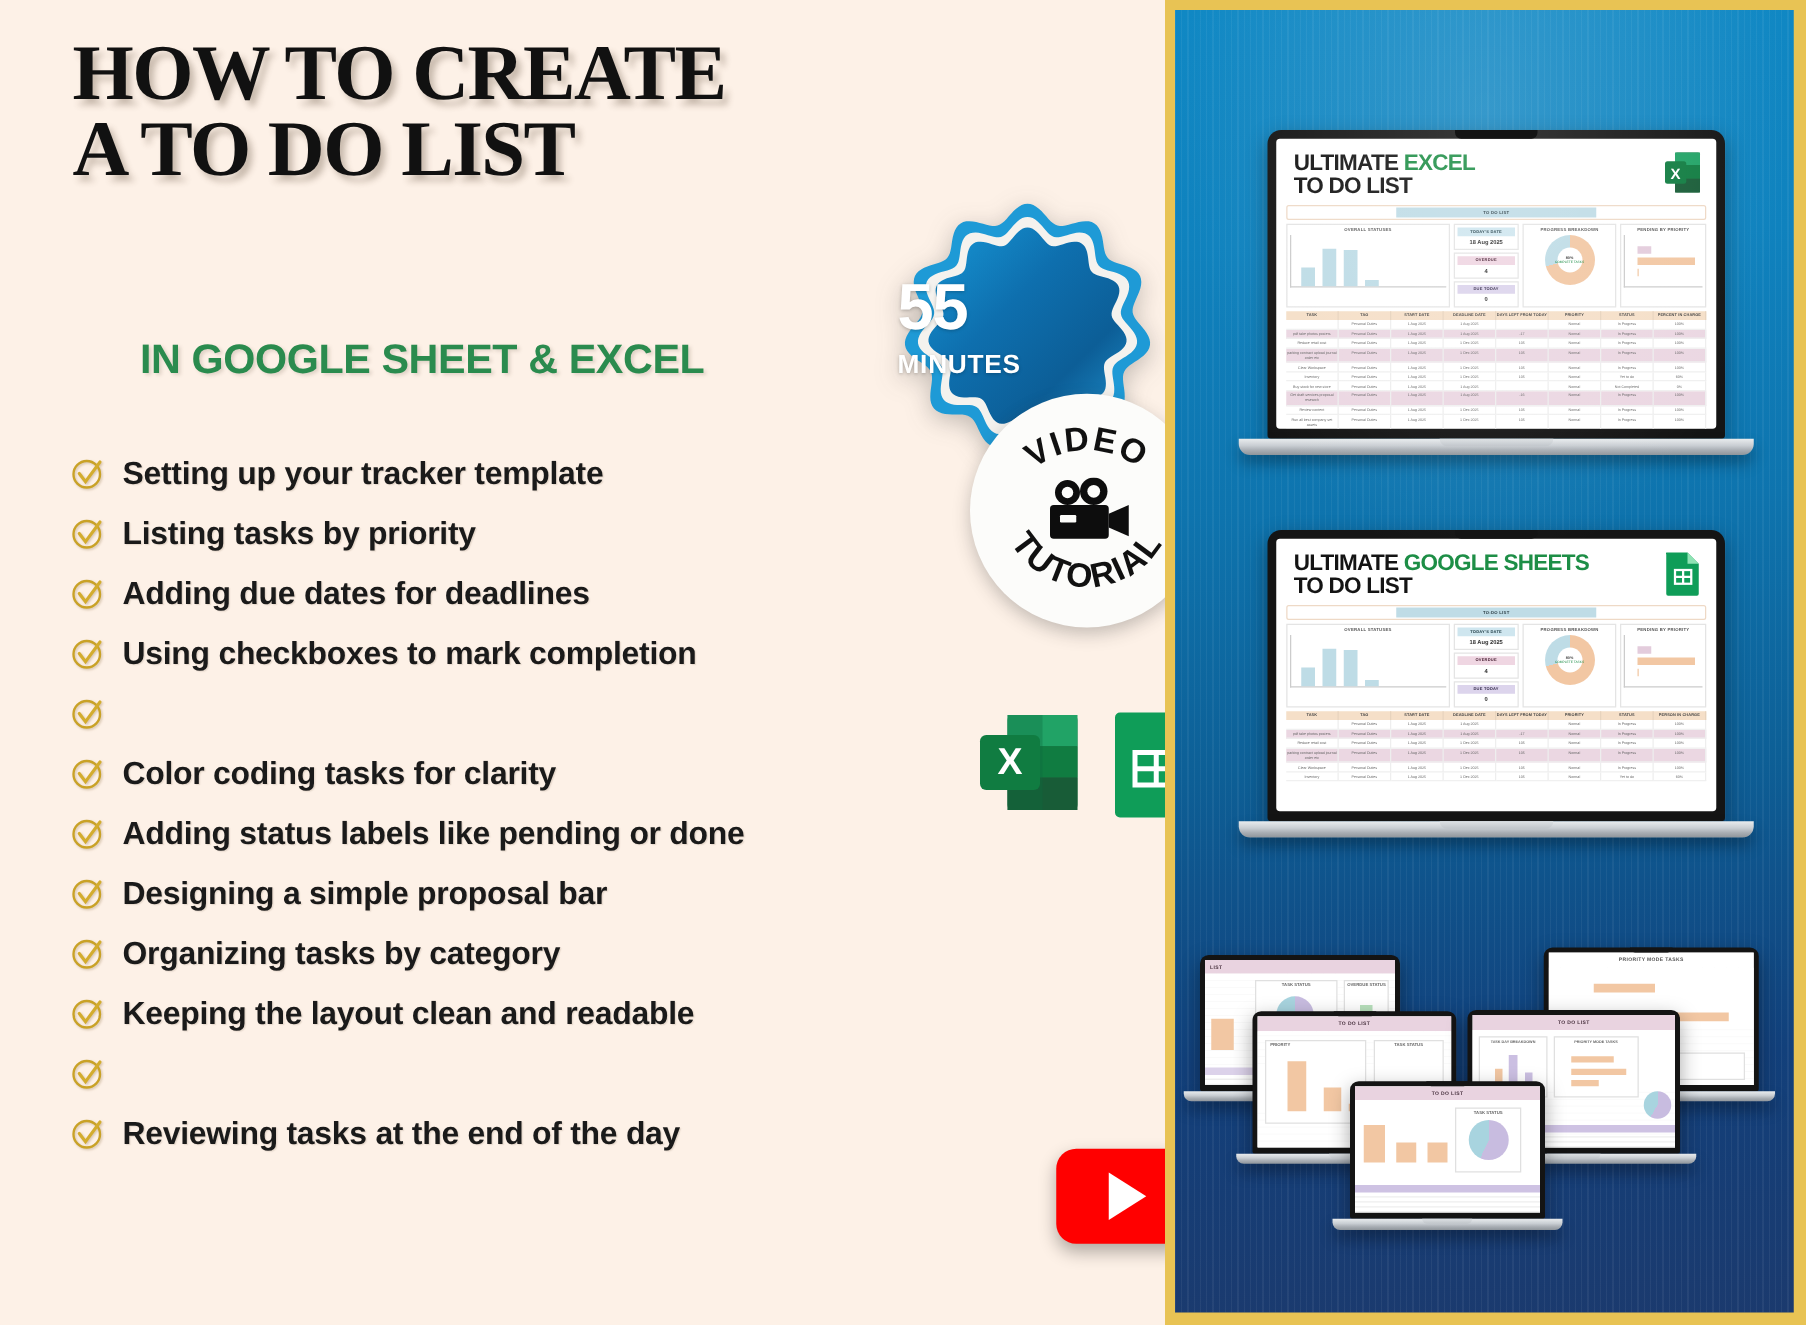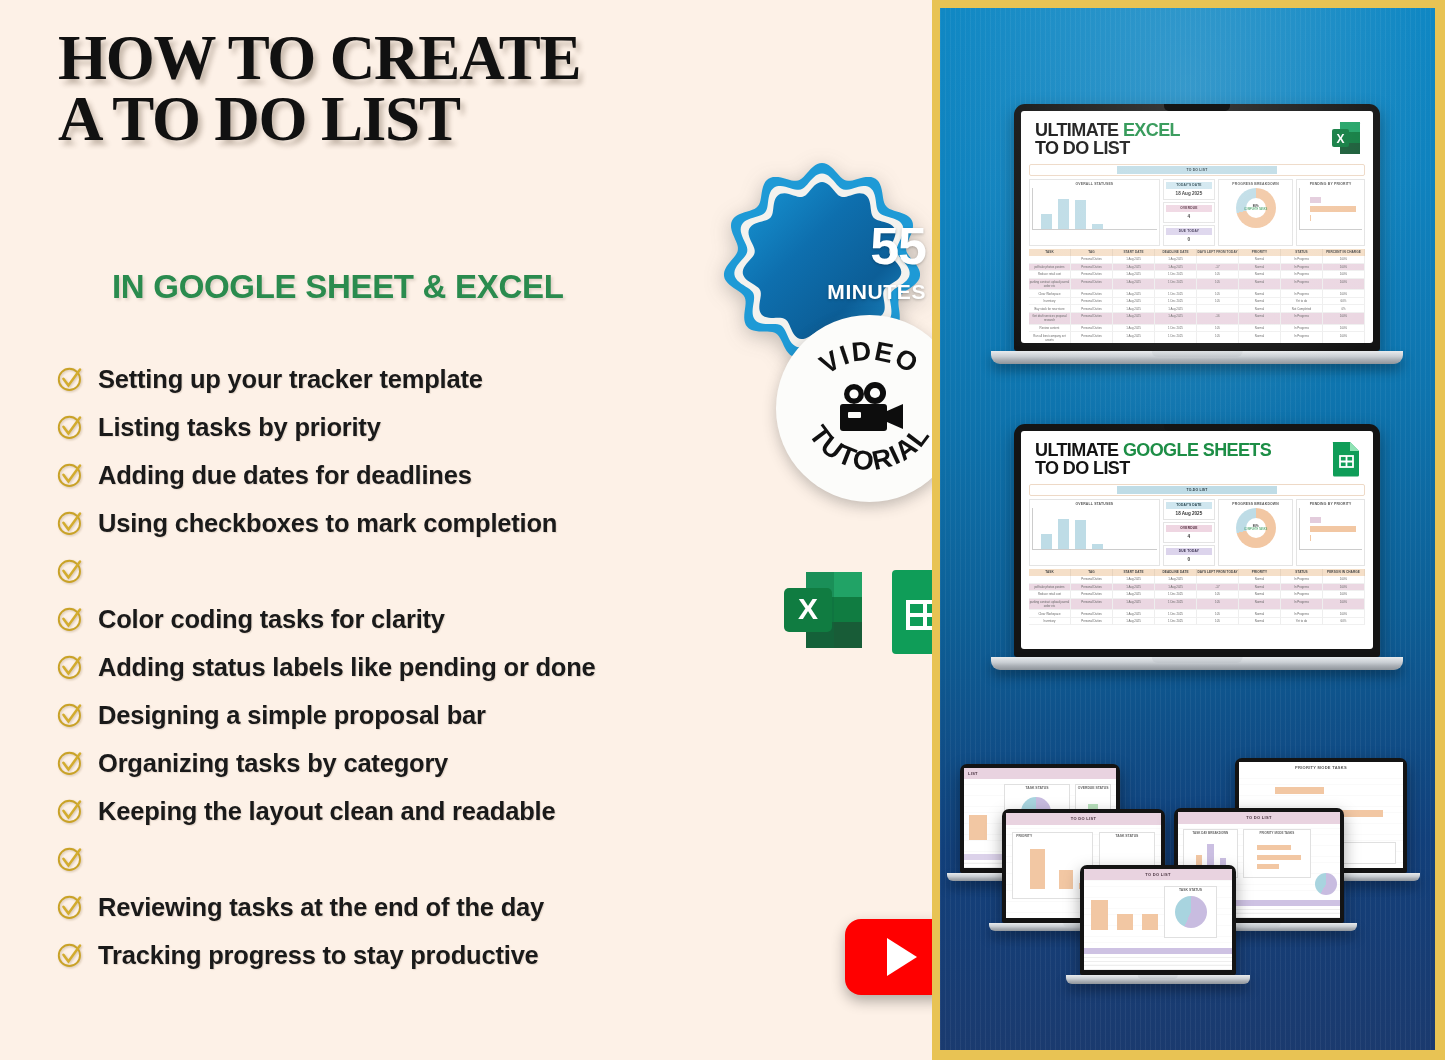--- a/index.html
+++ b/index.html
@@ -172,21 +172,21 @@
   .ms-tbl .hdr { height: 6px; background: #CEC2E3; }
   .ms-tbl .rw { height: 4px; border-bottom: .5px solid #eee; }
 
   
   .minutes-badge {
     position: absolute; left: 718px; top: 158px; width: 208px; height: 208px;
     filter: drop-shadow(0 5px 10px rgba(60,60,60,0.30));
   }
   .minutes-badge .txt {
     position: absolute; inset: 0; display: flex; flex-direction: column;
-    align-items: flex-end; justify-content: center; color: #fff;
+    align-items: flex-start; justify-content: center; color: #fff;
     text-shadow: 0 1px 3px rgba(0,0,0,0.25);
   }
   .minutes-badge .num { font-size: 52px; font-weight: 700; line-height: 1; letter-spacing: -1px; }
   .minutes-badge .unit { font-size: 21px; font-weight: 600; letter-spacing: 0.6px; margin-top: 8px; }
 
   .video-badge {
     position: absolute; left: 776px; top: 315px; width: 187px; height: 187px;
     border-radius: 50%; background: #FCFCFA;
     box-shadow: 0 5px 14px rgba(50,50,50,0.28);
   }
@@ -322,29 +322,20 @@
           </span>
         </div>
         <div class="check-item">
           <span class="check-icon">
             <svg viewBox="0 0 28 28">
               <circle cx="13.4" cy="14.4" r="10.6" fill="none" stroke="#C9A227" stroke-width="1.9"></circle>
               <path d="M7.4 13.8 L12.4 20.4 L24 4.6" fill="none" stroke="#D3AC2E" stroke-width="2.5" stroke-linecap="round"></path>
             </svg>
           </span>
           <span class="check-label">Reviewing tasks at the end of the day</span>
-        </div>
-        <div class="check-item">
-          <span class="check-icon">
-            <svg viewBox="0 0 28 28">
-              <circle cx="13.4" cy="14.4" r="10.6" fill="none" stroke="#C9A227" stroke-width="1.9"></circle>
-              <path d="M7.4 13.8 L12.4 20.4 L24 4.6" fill="none" stroke="#D3AC2E" stroke-width="2.5" stroke-linecap="round"></path>
-            </svg>
-          </span>
-          <span class="check-label">Tracking progress to stay productive</span>
         </div>
       </div>
   </div>
 
   <div class="minutes-badge">
     <svg viewBox="0 0 208 208" width="208" height="208">
       <defs>
         <linearGradient id="sealg" x1="0" y1="0" x2="1" y2="1">
           <stop offset="0%" stop-color="#1797D6"></stop>
           <stop offset="40%" stop-color="#0E6FAE"></stop>

